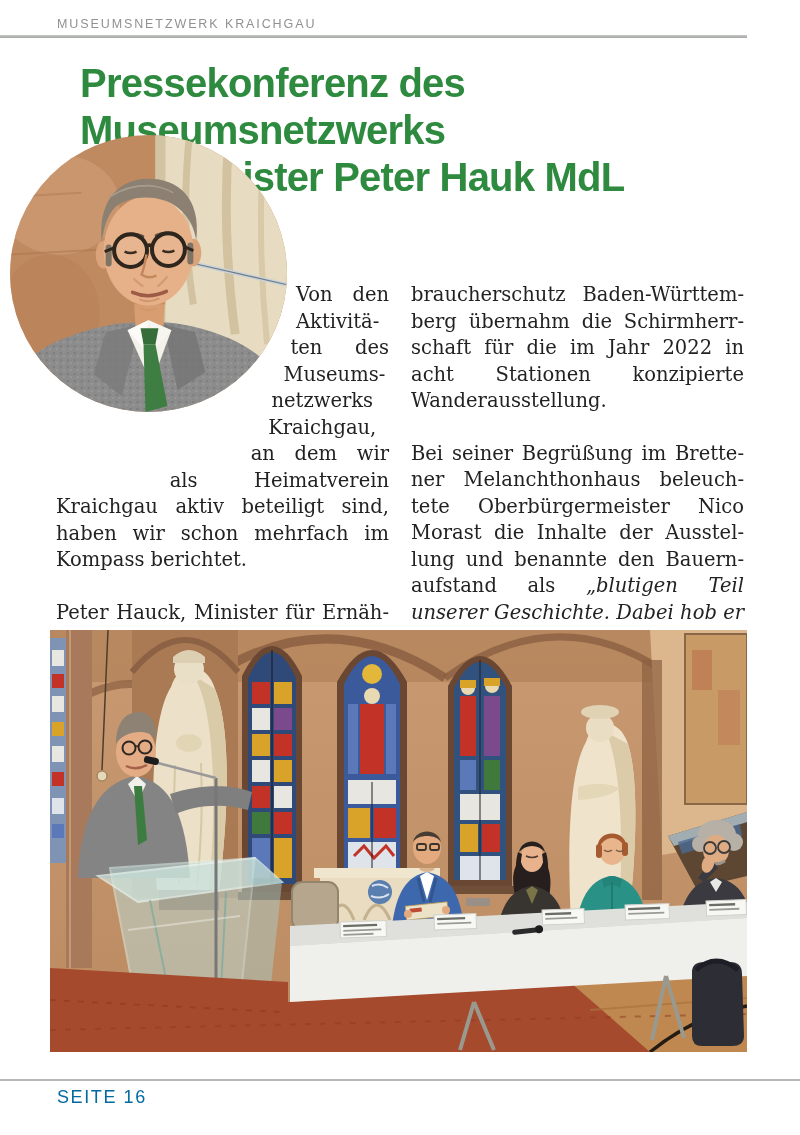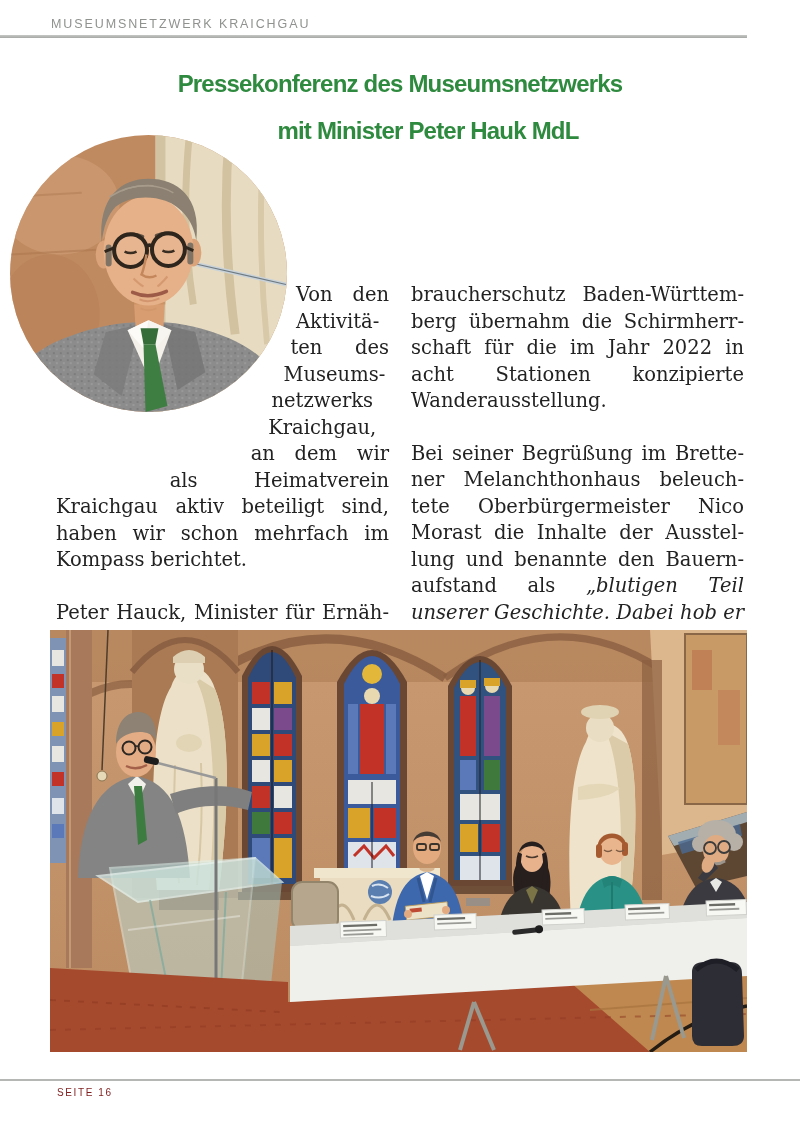--- a/index.html
+++ b/index.html
@@ -1,45 +1,45 @@
 <!DOCTYPE html>
 <html lang="de"><head>
 <meta charset="utf-8">
 <style>
   html,body{margin:0;padding:0;background:#fff;}
   .page{position:relative;width:800px;height:1135px;background:#ffffff;overflow:hidden;
         font-family:"Liberation Sans",sans-serif;}
-  .kicker{position:absolute;left:51px;top:17px;font-size:12.5px;letter-spacing:1.9px;
+  .kicker{position:absolute;left:57px;top:17px;font-size:12.5px;letter-spacing:1.9px;
           color:#8f928f;}
   .rule-top{position:absolute;left:0;top:35px;width:747px;height:3px;
             background:linear-gradient(#c6c8c6,#a6a8a6);}
-  .title{position:absolute;left:80px;top:60px;width:640px;text-align:center;
-         color:#2e8a3e;font-weight:bold;font-size:24px;line-height:47px;letter-spacing:-0.8px;}
+  .title{position:absolute;left:80px;top:60px;width:640px;text-align:left;
+         color:#2e8a3e;font-weight:bold;font-size:40px;line-height:47px;letter-spacing:-0.8px;}
   .title .l2{transform:translateX(28px);}
   .subtitle{position:absolute;left:298px;top:165px;width:488px;text-align:center;
             font-family:"DejaVu Serif",serif;font-style:italic;font-size:21.5px;
             line-height:33px;color:#5e6361;}
   .portrait{position:absolute;left:10px;top:135px;width:277px;height:277px;margin:0;}
   .portrait svg{display:block;width:100%;height:100%;}
   .col{position:absolute;top:282px;width:333px;font-family:"DejaVu Serif",serif;
        font-size:19.5px;line-height:26.5px;color:#222;text-align:justify;}
   .col p{margin:0 0 26px;}
   .col p:last-child{margin:0;}
   .col-left{left:56px;}
   .col-right{left:411px;}
   .portrait-flow{float:left;width:240px;height:196px;
      shape-outside:polygon(0px 0px,238px 0px,236px 27px,229px 54px,222px 81px,
                            209px 108px,207px 135px,186px 162px,117px 180px,0px 196px);
      shape-margin:5px;}
   .col em{font-style:italic;}
   .photo{position:absolute;left:50px;top:630px;width:697px;height:422px;margin:0;}
   .photo svg{display:block;width:100%;height:100%;}
   .rule-bottom{position:absolute;left:0;top:1079px;width:800px;height:2px;background:#b5b7b5;}
-  .pagenum{position:absolute;left:57px;top:1087px;font-size:10px;letter-spacing:1.6px;
-           color:#7f1d1d;}
+  .pagenum{position:absolute;left:57px;top:1087px;font-size:18px;letter-spacing:1.6px;
+           color:#0369a1;}
 </style>
 </head>
 <body>
 
 <div class="page">
 
   <div class="kicker">MUSEUMSNETZWERK KRAICHGAU</div>
   <div class="rule-top"></div>
 
   <h1 class="title" style="margin:0;">

